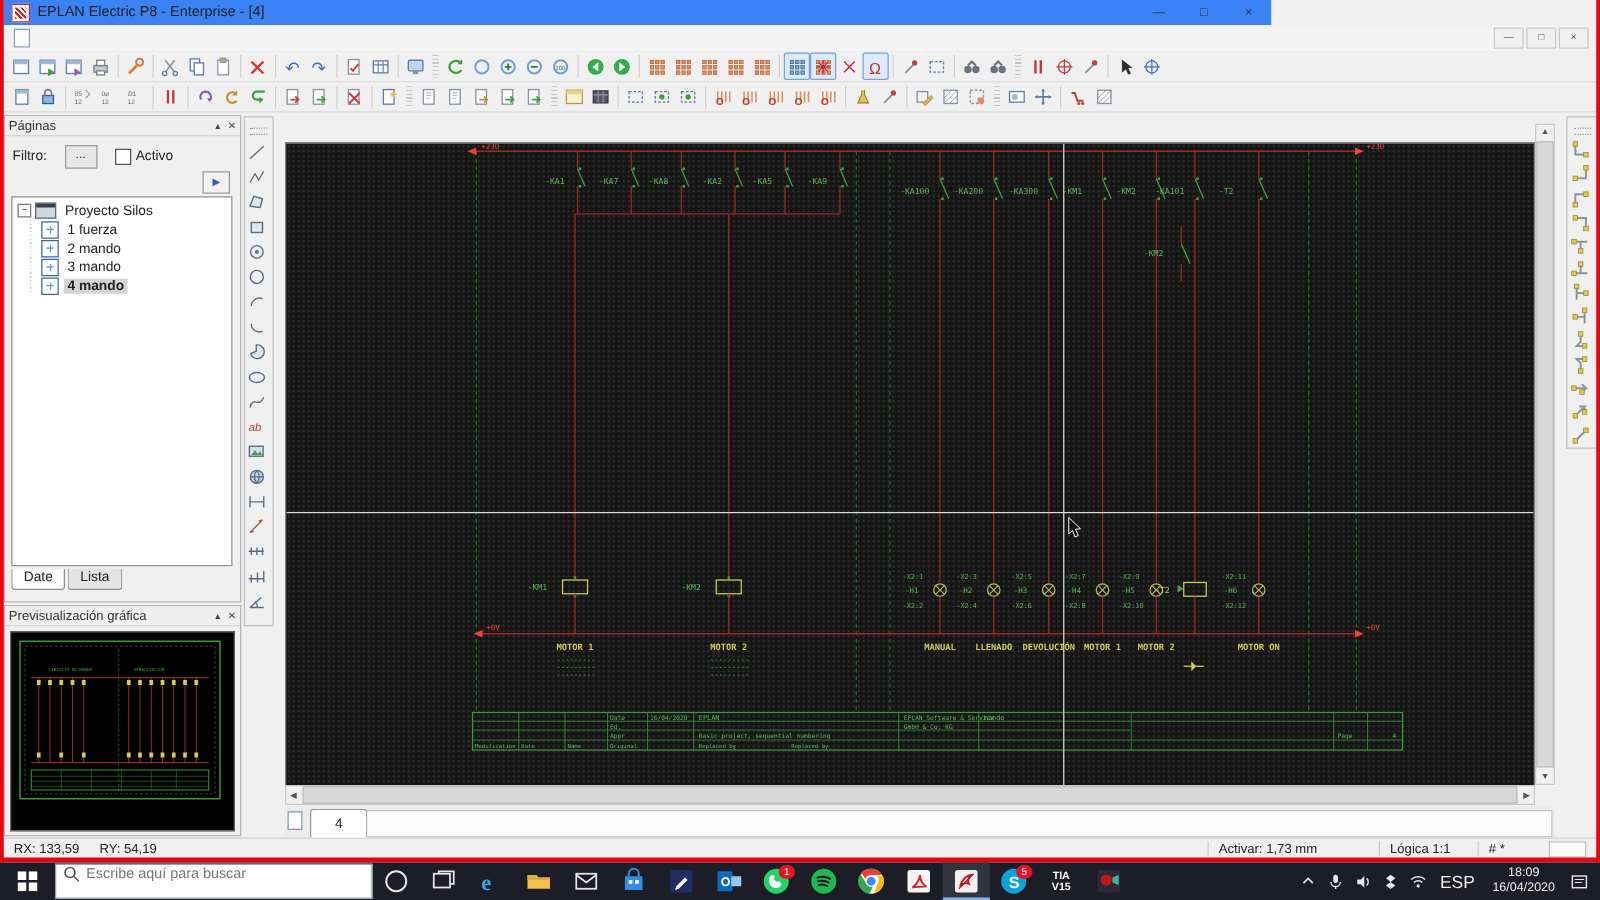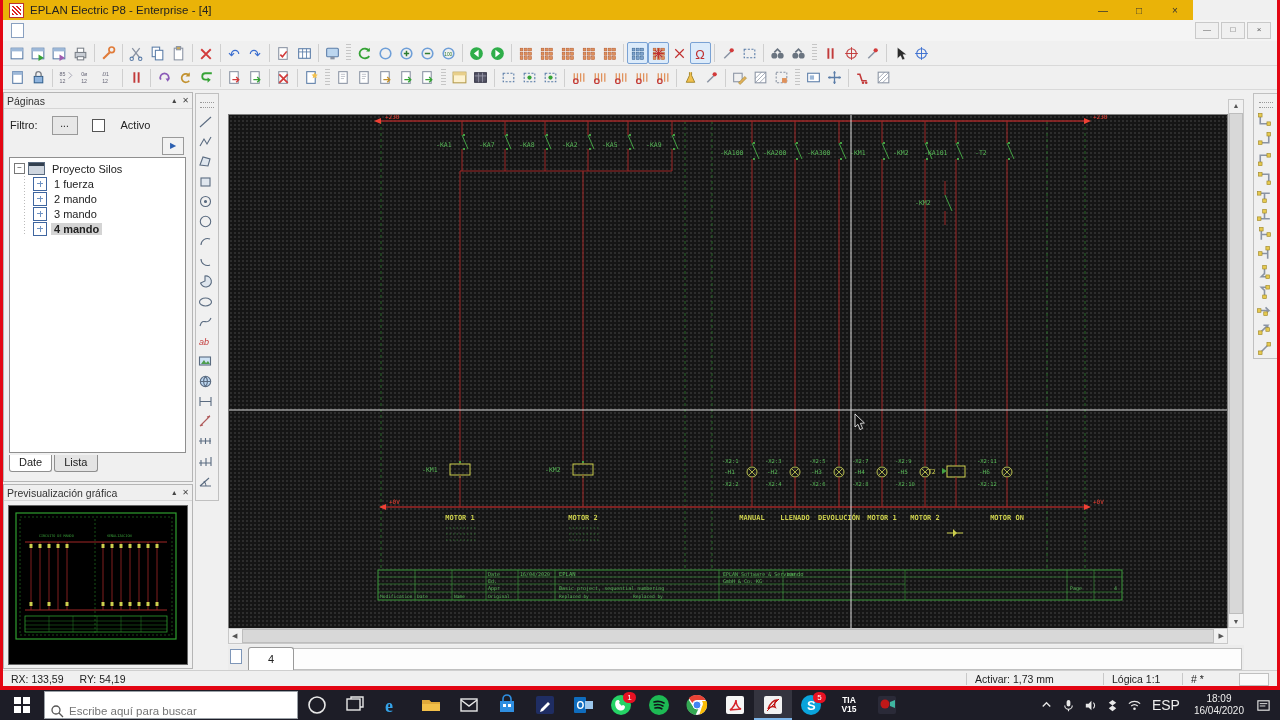--- a/index.html
+++ b/index.html
@@ -4,21 +4,21 @@
 <style>
   html,body{margin:0;padding:0}
   body{width:1280px;height:720px;position:relative;overflow:hidden;
        font-family:"Liberation Sans",sans-serif;background:#f0f0f0;-webkit-font-smoothing:antialiased}
   .abs{position:absolute}
   
   #rec-left{left:0;top:0;width:3px;height:690px;background:#e30613;z-index:50}
   #rec-right{left:1277px;top:0;width:3px;height:690px;background:#e30613;z-index:50}
   #rec-bottom{left:0;top:686px;width:1280px;height:4px;background:#e30613;z-index:50}
   
-  #titlebar{left:3px;top:0;width:1190px;height:20px;background:#eab308;border-bottom:1px solid #e2e2e2;display:flex;align-items:center}
+  #titlebar{left:3px;top:0;width:1014px;height:20px;background:#3b82f6;border-bottom:1px solid #e2e2e2;display:flex;align-items:center}
   #app-icon{width:13px;height:13px;margin:0 6px 0 6px;background:#fff;border:1px solid #b33;position:relative}
   #app-icon:before{content:"";position:absolute;left:2px;top:2px;right:2px;bottom:2px;background:
     repeating-linear-gradient(45deg,#d22 0 1.5px,transparent 1.5px 3px)}
   #win-title{font-size:11.5px;color:#222}
   #titlebar .controls{margin-left:auto;display:flex}
   .wbtn{width:36px;height:19px;text-align:center;font-size:10px;color:#333;line-height:19px}
   
   #menubar{left:3px;top:20px;width:1274px;height:21px;background:#f4f4f4;border-bottom:1px solid #ddd;display:flex;align-items:center;font-size:11.5px;color:#222}
   #menu-doc-icon{width:11px;height:13px;background:#fff;border:1px solid #89a0c0;margin:0 10px 0 8px}
   .menu-item{padding:2px 7px}
@@ -33,21 +33,21 @@
   .tb-sep{width:1px;height:18px;background:#cfcfcf;margin:0 3px}
   .tb-handle{width:5px;height:18px;margin:0 3px;background:repeating-linear-gradient(180deg,#bbb 0 1px,transparent 1px 3px);opacity:.8}
   
   .panel{background:#f0f0f0;border:1px solid #b5b5b5}
   .panel-h{height:15px;display:flex;align-items:center;font-size:10.5px;color:#333;padding:0 3px;background:#efefef;border-bottom:1px solid #d5d5d5}
   .panel-h .ph-btns{margin-left:auto;display:flex;gap:6px;font-size:8px;color:#444}
   #pages-panel{left:3px;top:92px;width:188px;height:388px}
   #filter-row{position:absolute;left:6px;top:22px;width:176px;height:20px;font-size:11px;color:#222;display:flex;align-items:center}
   #filter-dots{width:24px;height:17px;border:1px solid #9a9a9a;background:#e7e7e7;text-align:center;line-height:14px;font-size:10px;margin-left:14px}
   #filter-check{width:11px;height:11px;border:1px solid #555;background:#fff;margin-left:14px}
-  #filter-active{margin-left:16px}
+  #filter-active{margin-left:4px}
   #pages-go{position:absolute;right:8px;top:44px;width:20px;height:16px;border:1px solid #9a9a9a;background:#f2f2f2;color:#2b5fb0;font-size:8px;text-align:center;line-height:15px}
   #tree-box{position:absolute;left:5px;top:64px;width:177px;height:296px;background:#fff;border:1px solid #8f8f8f;font-size:11px;color:#222;padding-top:3px;box-sizing:border-box}
   .trow{height:15px;display:flex;align-items:center;white-space:nowrap}
   .trow.sel .tlabel{background:#d4d4d4;font-weight:bold}
   .tlabel{padding:0 3px}
   .texp{width:9px;height:9px;border:1px solid #777;background:#fff;font-size:8px;line-height:7px;text-align:center;color:#333;margin:0 3px 0 4px}
   .ticon-proj{width:15px;height:11px;background:#cfd6df;border:1px solid #5a6b80;margin-right:4px;position:relative}
   .ticon-proj:before{content:"";position:absolute;left:0;top:0;right:0;height:3px;background:#33404f}
   .ticon-page{width:12px;height:12px;background:#fff;border:1px solid #3f66a0;margin:0 4px 0 0;position:relative}
   .ticon-page:before{content:"";position:absolute;left:2px;top:2px;right:2px;bottom:2px;
@@ -80,21 +80,21 @@
   #doc-tab-icon{position:absolute;left:2px;top:4px;width:10px;height:13px;background:#fff;border:1px solid #7e96b8}
   
   #statusbar{left:3px;top:670px;width:1274px;height:16px;background:#f0f0f0;border-top:1px solid #cfcfcf;font-size:10.5px;color:#222;display:flex;align-items:center}
   .sb-cell{padding:0 8px;white-space:nowrap}
   .sb-div{width:1px;height:12px;background:#c9c9c9}
   #sb-spacer{flex:1}
   #sb-box{width:28px;height:11px;border:1px solid #c0c0c0;background:#fafafa;margin-right:8px}
   
   #taskbar{left:0;top:690px;width:1280px;height:30px;background:#1d1d27;display:flex;align-items:center;z-index:60}
   #start-btn{width:44px;height:30px;display:flex;align-items:center;justify-content:center}
-  #tsearch{width:252px;height:26px;background:#fff;border:1px solid #9aa0a6;display:flex;align-items:flex-end}
+  #tsearch{width:252px;height:26px;background:#fff;border:1px solid #9aa0a6;display:flex;align-items:flex-start}
   #tsearch input{border:none;outline:none;font-size:11.5px;color:#444;width:200px;background:transparent;font-family:"Liberation Sans",sans-serif}
   .tb-app{width:38px;height:30px;display:flex;align-items:center;justify-content:center;position:relative}
   .tb-app.active{background:#34343f;box-shadow:inset 0 -2px 0 #7db5e8}
   .badge{position:absolute;right:4px;top:2px;min-width:11px;height:11px;border-radius:6px;background:#e81123;color:#fff;font-size:8px;line-height:11px;text-align:center;padding:0 1px}
   #tray{margin-left:auto;display:flex;align-items:center;height:30px}
   .tray-ic{width:22px;height:30px;display:flex;align-items:center;justify-content:center;color:#e8e8e8}
   #tray-lang{color:#eee;font-size:14px;padding:0 6px}
   #tray-clock{color:#eee;font-size:10px;text-align:center;line-height:12px;padding:0 8px}
   svg{display:block}
 </style>

